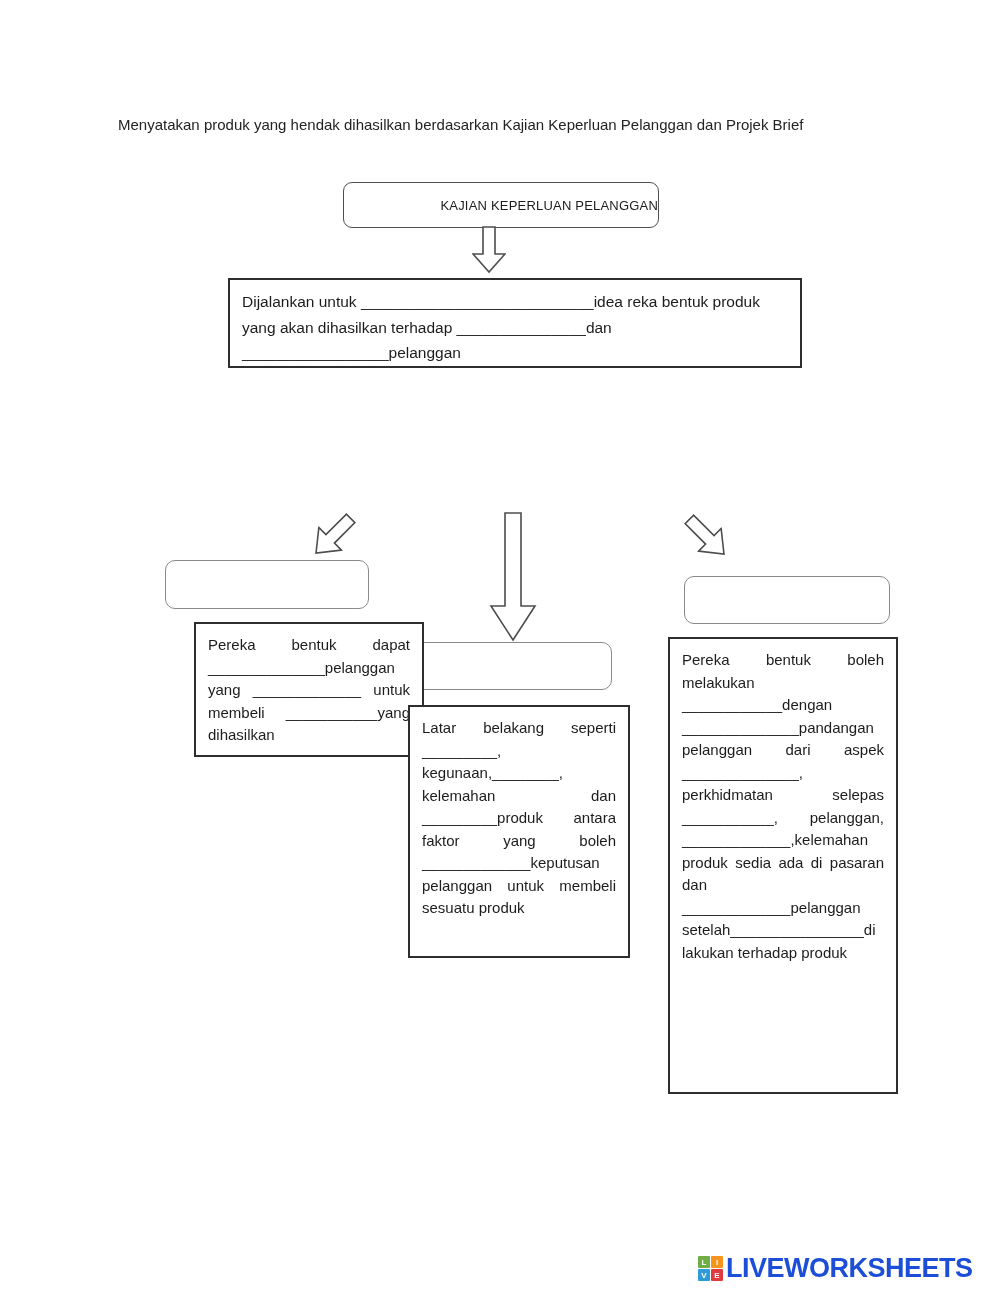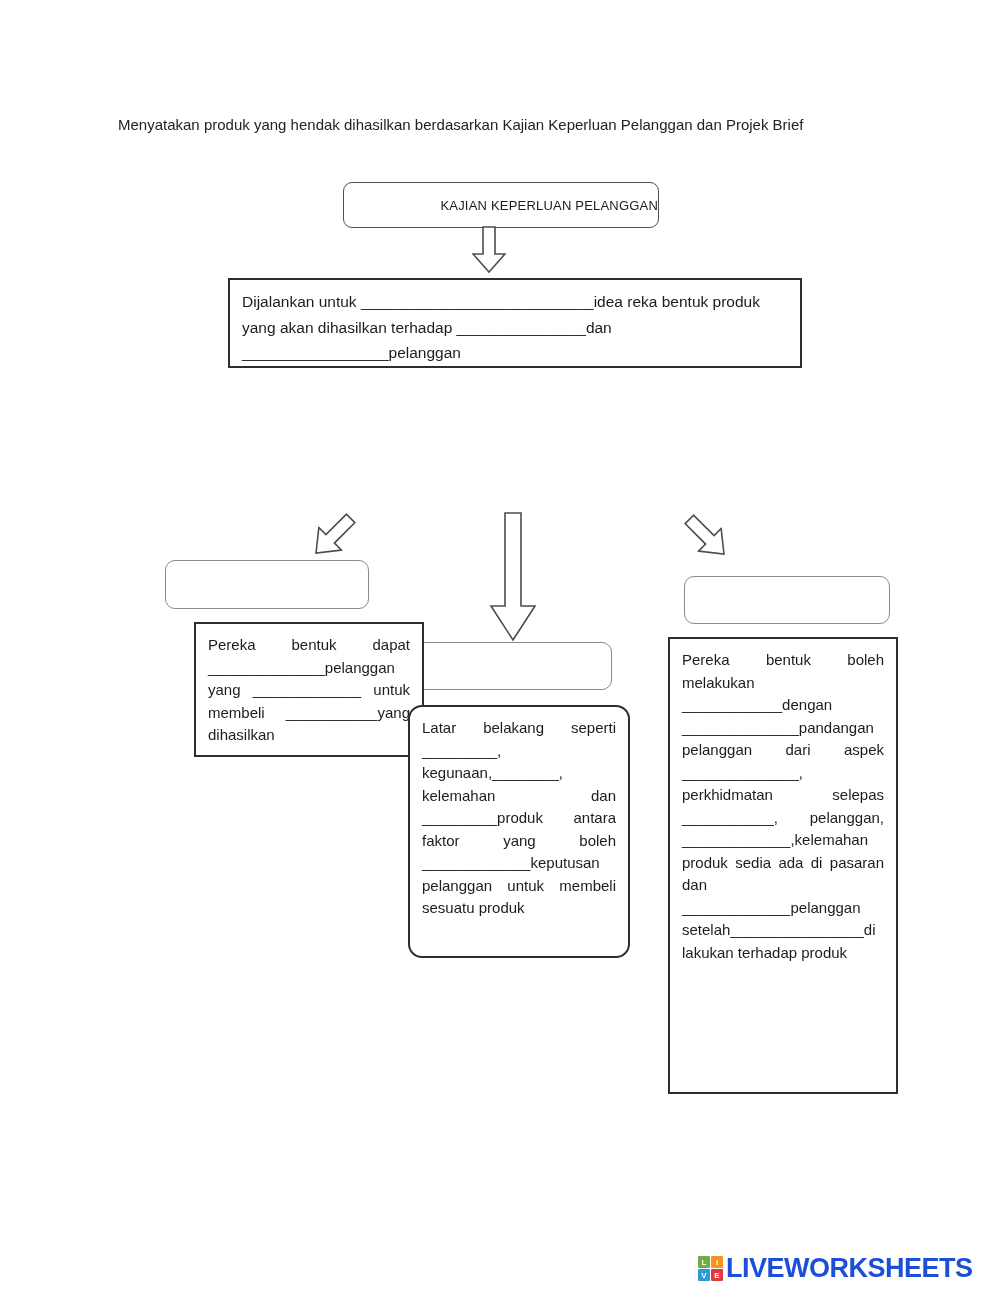--- a/index.html
+++ b/index.html
@@ -23,21 +23,21 @@
   }
   .purpose-box{
     left:228px;top:278px;width:574px;height:90px;box-sizing:border-box;
     padding:9px 12px;font-size:15.5px;line-height:1.65;white-space:pre-line;
   }
   .note-box{
     box-sizing:border-box;padding:10px 12px;line-height:1.5;
     text-align:justify;font-size:15px;word-break:break-word;
   }
   .note-left{left:150px;top:622px;width:230px;height:135px;margin-left:44px;}
-  .note-center{left:408px;top:705px;width:222px;height:253px;border-radius:14px;}
+  .note-center{left:408px;top:705px;width:222px;height:253px;}
   .note-right{left:668px;top:637px;width:230px;height:457px;}
   .answer-box{
     border:1.5px solid #8a8a8a;border-radius:10px;background:#fff;cursor:text;
   }
   .answer-left{left:165px;top:560px;width:202px;height:47px;}
   .answer-right{left:684px;top:576px;width:204px;height:46px;}
   .answer-center{left:407px;top:642px;width:203px;height:46px;}
   .arrow svg{display:block;}
   .arrow polygon{fill:#ffffff;stroke:#4d4d4d;stroke-width:1.6;stroke-linejoin:miter;}
   .arrow-small-down{left:472px;top:226px;width:34px;height:48px;}

